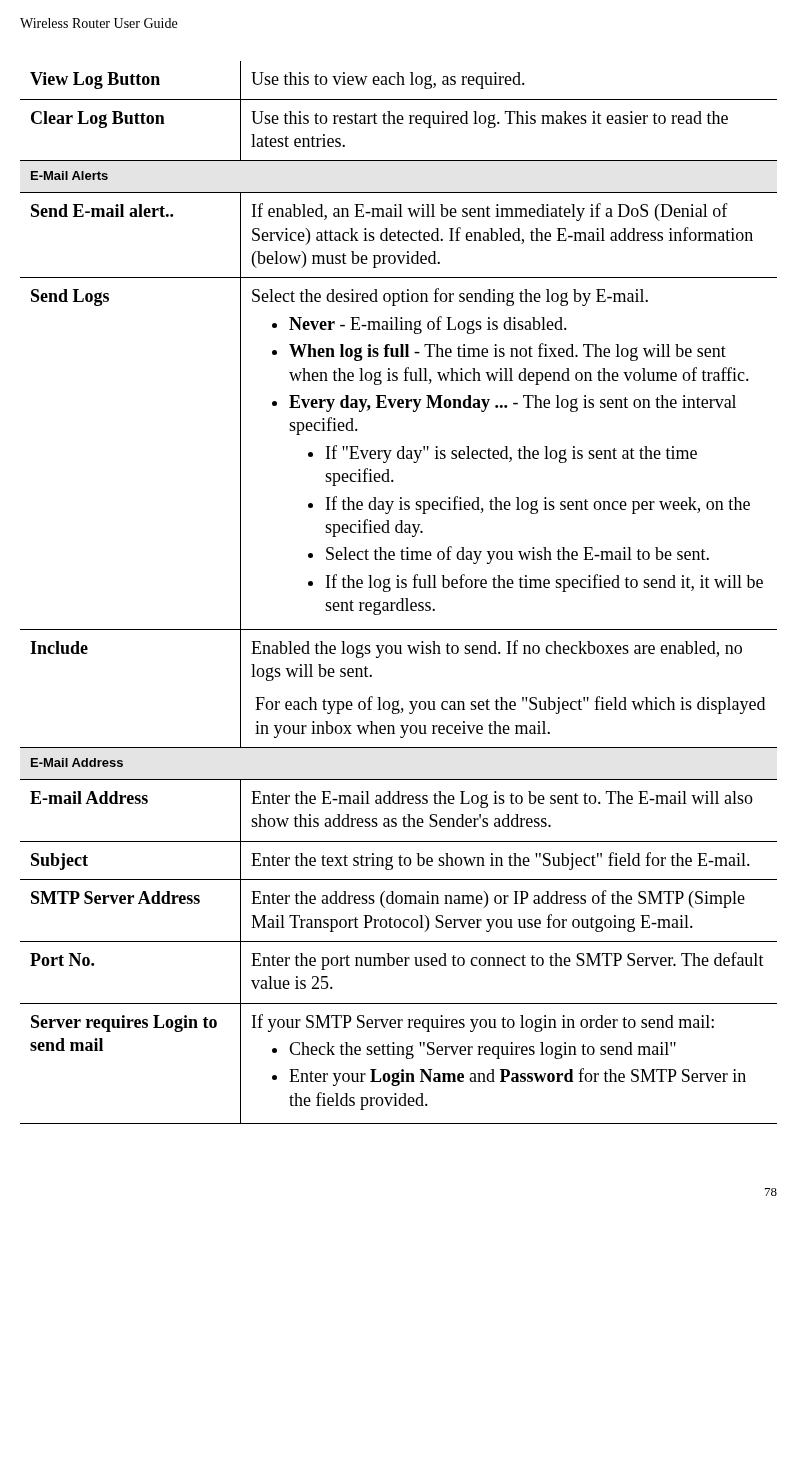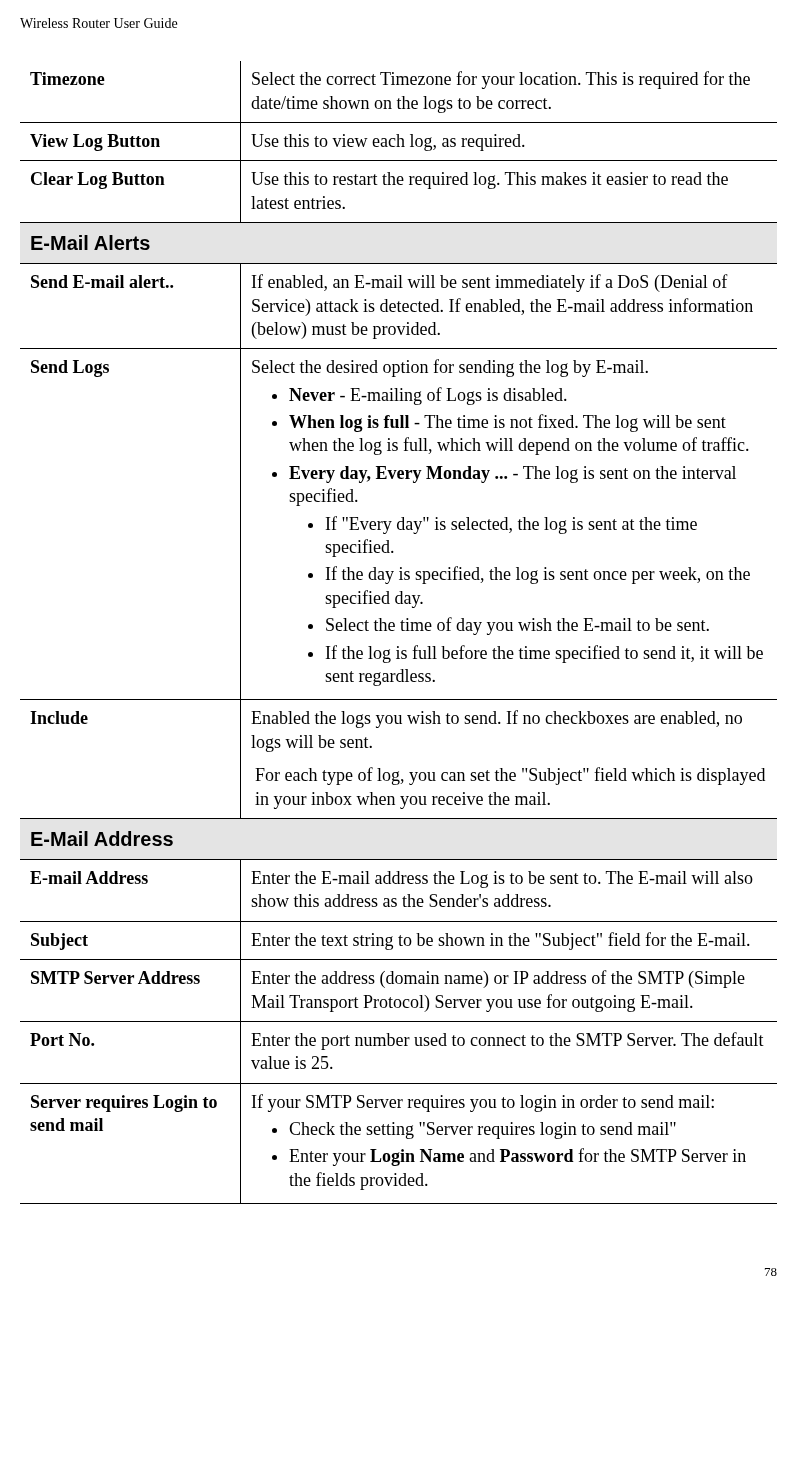--- a/index.html
+++ b/index.html
@@ -32,21 +32,21 @@
     border-bottom: 1px solid #000;
   }
   td.desc {
     border-bottom: 1px solid #000;
     border-left: 1px solid #000;
   }
   tr.section td {
     background: #e4e4e4;
     font-family: Arial, Helvetica, sans-serif;
     font-weight: bold;
-    font-size: 20px;
+    font-size: 13px;
     border-bottom: 1px solid #000;
     margin-left: 20px;
   }
   ul.b1 {
     list-style: disc;
     margin: 2px 0 2px 0;
     padding-left: 38px;
   }
   ul.b1 > li { margin: 4px 0; }
   ul.b2 {
@@ -64,24 +64,20 @@
     padding-right: 0;
   }
 </style>
 </head>
 <body>
 
 <div class="header">Wireless Router User Guide</div>
 
 <table>
   <tbody>
-      <tr>
-    <td class="label">Timezone</td>
-    <td class="desc">Select the correct Timezone for your location. This is required for the date/time shown on the logs to be correct.</td>
-  </tr>
   <tr>
     <td class="label">View Log Button</td>
     <td class="desc">Use this to view each log, as required.</td>
   </tr>
   <tr>
     <td class="label">Clear Log Button</td>
     <td class="desc">Use this to restart the required log. This makes it easier to read the latest entries.</td>
   </tr>
 
   <tr class="section">

